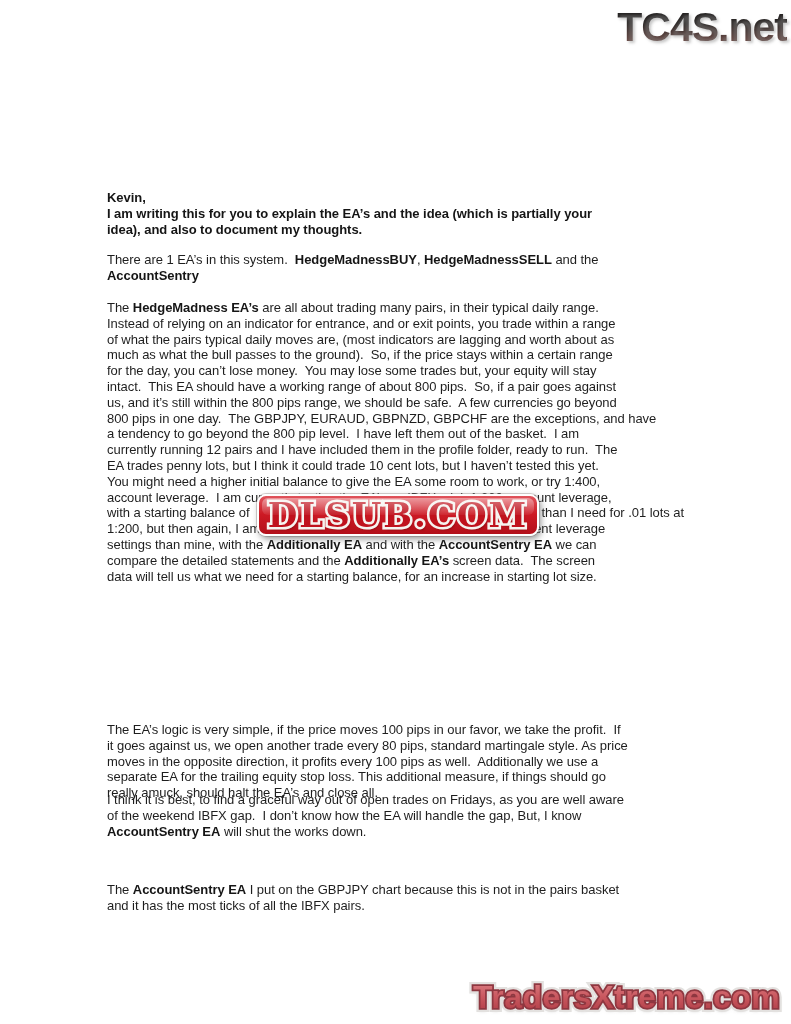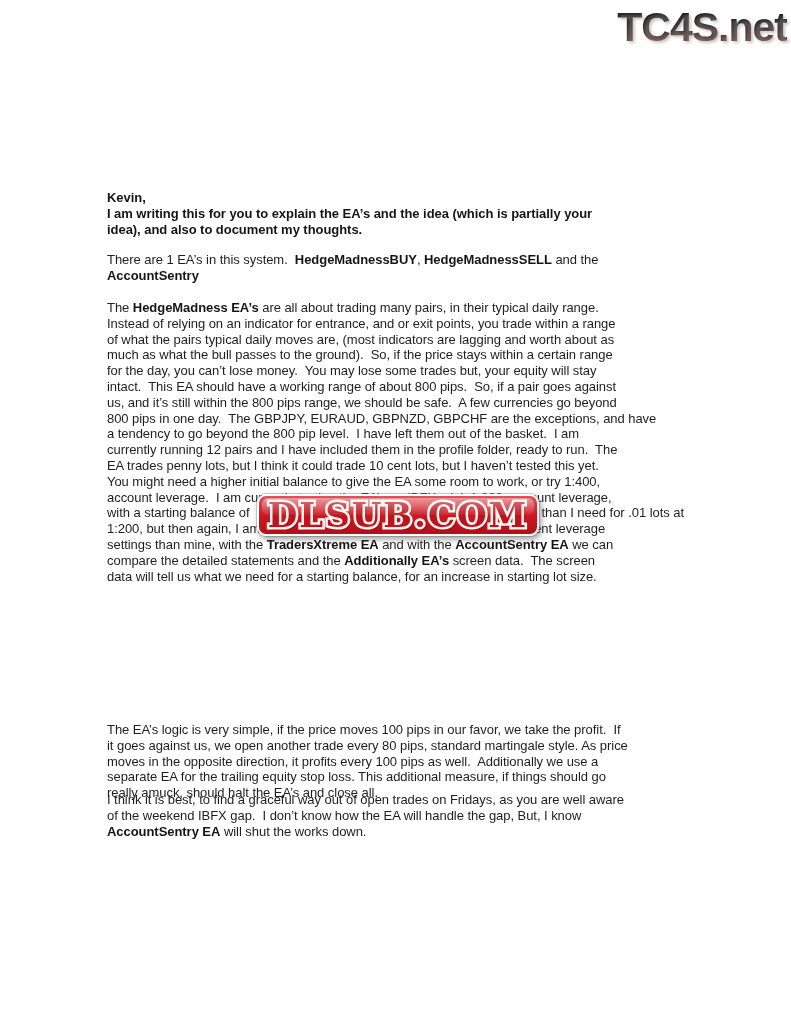--- a/index.html
+++ b/index.html
@@ -134,36 +134,43 @@
 intact.  This EA should have a working range of about 800 pips.  So, if a pair goes against
 us, and it’s still within the 800 pips range, we should be safe.  A few currencies go beyond
 800 pips in one day.  The GBPJPY, EURAUD, GBPNZD, GBPCHF are the exceptions, and have
 a tendency to go beyond the 800 pip level.  I have left them out of the basket.  I am
 currently running 12 pairs and I have included them in the profile folder, ready to run.  The
 EA trades penny lots, but I think it could trade 10 cent lots, but I haven’t tested this yet.
 You might need a higher initial balance to give the EA some room to work, or try 1:400,
 account leverage.  I am currently testing the EA’s on IBFX mini, 1:200, account leverage,
 with a starting balance of</span><span class="hidden-gap"></span><span>than I need for .01 lots at
 1:200, but then again, I am testing.  If you could run another test, with different leverage
-settings than mine, with the </span><span class="b">TradersXtreme EA</span><span> and with the </span><span class="b">AccountSentry EA</span><span> we can
+settings than mine, with the </span><span class="b">Additionally EA</span><span> and with the </span><span class="b">AccountSentry EA</span><span> we can
 compare the detailed statements and the </span><span class="b">Additionally EA’s</span><span> screen data.  The screen
 data will tell us what we need for a starting balance, for an increase in starting lot size.</span></div>
 
 
 
   <div class="para p6"><span>The EA’s logic is very simple, if the price moves 100 pips in our favor, we take the profit.  If
 it goes against us, we open another trade every 80 pips, standard martingale style. As price
 moves in the opposite direction, it profits every 100 pips as well.  Additionally we use a
 separate EA for the trailing equity stop loss. This additional measure, if things should go
 really amuck, should halt the EA’s and close all.</span></div>
 
   <div class="para p7"><span>I think it is best, to find a graceful way out of open trades on Fridays, as you are well aware
 of the weekend IBFX gap.  I don’t know how the EA will handle the gap, But, I know
 </span><span class="b">AccountSentry EA</span><span> will shut the works down.</span></div>
 
+  <div class="para p8"><span>The </span><span class="b">AccountSentry EA</span><span> I put on the GBPJPY chart because this is not in the pairs basket
+and it has the most ticks of all the IBFX pairs.</span></div>
 
   <div class="dlsub">
     <span class="stack under">DLSUB.COM</span>
     <span class="stack over">DLSUB.COM</span>
   </div>
 
+  <div class="txlogo">
+    <span class="stack glow">TradersXtreme.com</span>
+    <span class="stack dark">TradersXtreme.com</span>
+    <span class="stack fill">TradersXtreme.com</span>
+  </div>
 
 </div>
 
 </body></html>

